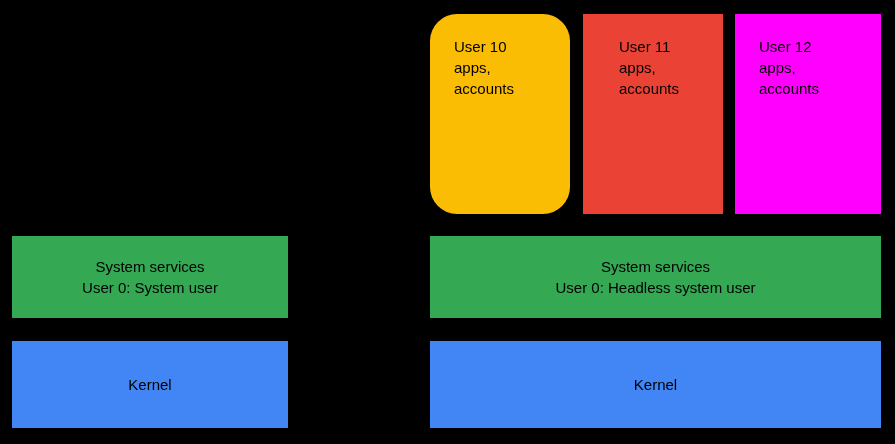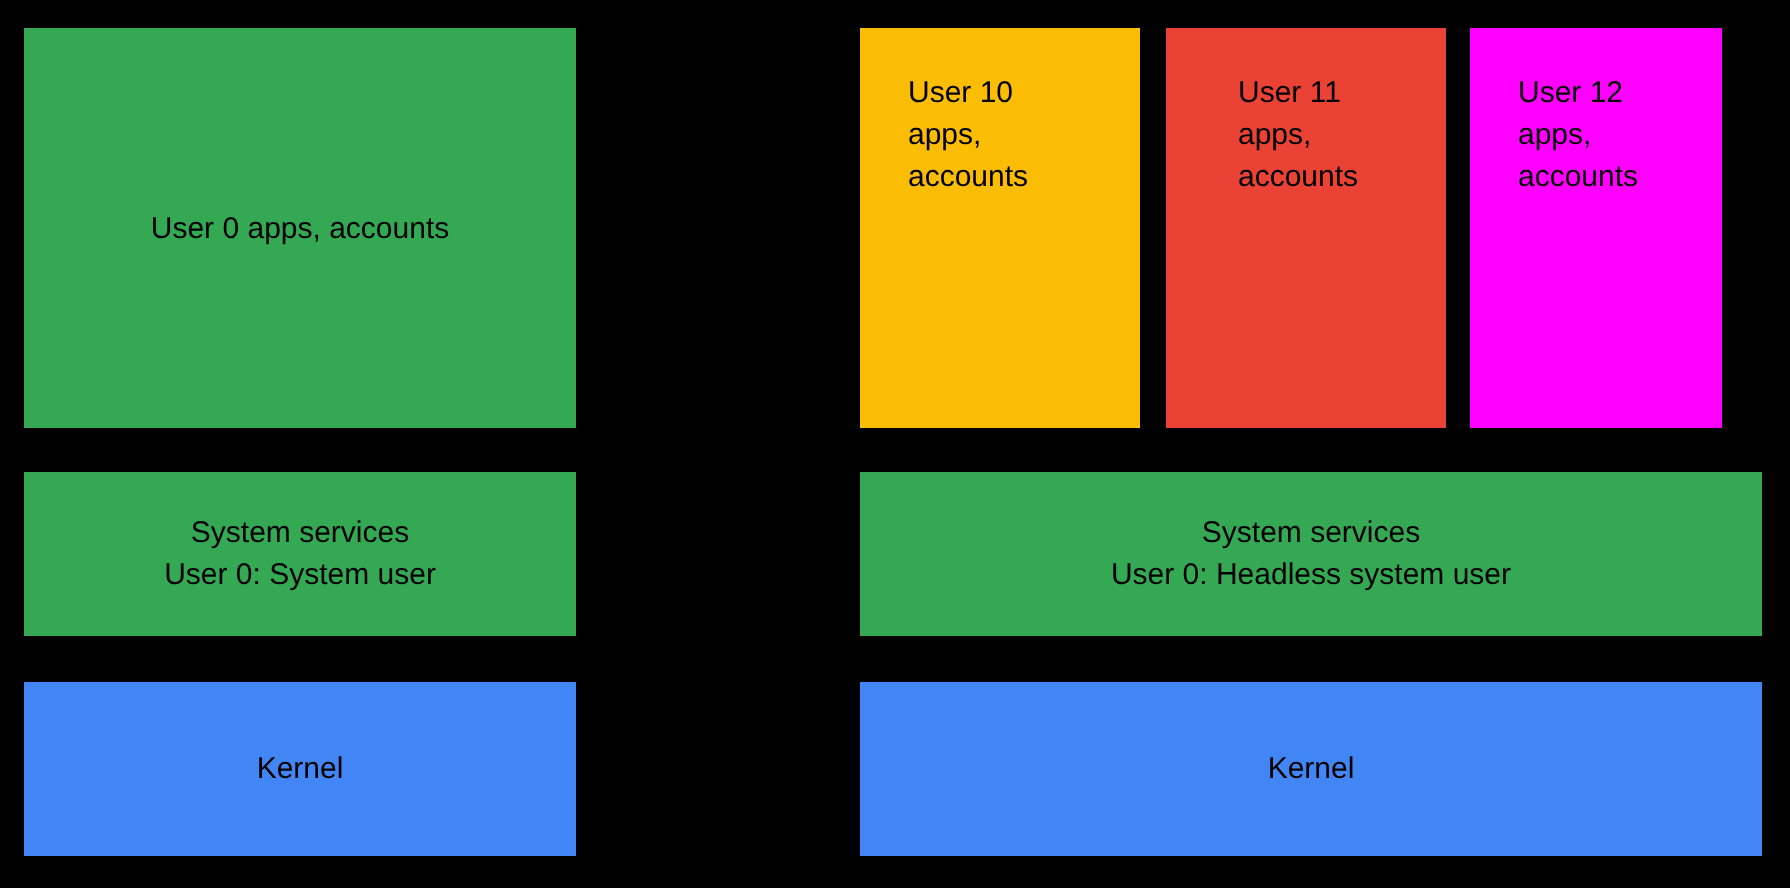--- a/index.html
+++ b/index.html
@@ -40,47 +40,46 @@
   
   #box-user10-apps {
     left: 430px; top: 14px;   width: 140px; height: 200px;
     padding: 22px 0 0 24px;
   }
   #box-user11-apps {
     left: 583px; top: 14px;   width: 140px; height: 200px;
     padding: 22px 0 0 24px;
   }
   #box-user12-apps {
-    left: 735px; top: 14px;   width: 126px; height: 200px;
+    left: 735px; top: 14px;   width: 146px; height: 200px;
     padding: 22px 0 0 24px;
   }
   #box-sys-right {
     left: 430px; top: 236px;  width: 451px; height: 82px;
     display: flex; align-items: center; justify-content: center;
   }
   #box-kernel-right {
     left: 430px; top: 341px;  width: 451px; height: 87px;
     display: flex; align-items: center; justify-content: center;
   }
   .label-center { text-align: center; }
   .label-left   { text-align: left; }
 </style>
 </head>
 <body style="background: rgb(0, 0, 0);">
 
 <div id="canvas" style="background: rgb(0, 0, 0); color: rgb(0, 0, 0);">
 
-  <div class="box label-center" id="box-user0-apps" style="background-color: rgb(52, 168, 83);">User 0 apps, accounts</div>
 
   <div class="box label-center" id="box-sys-left" style="background-color: rgb(52, 168, 83);">System services
 User 0: System user</div>
 
   <div class="box label-center" id="box-kernel-left" style="background-color: rgb(66, 133, 244);">Kernel</div>
 
-  <div class="box label-left" id="box-user10-apps" style="background-color: rgb(251, 188, 4);">User 10
+  <div class="box label-left" id="box-user10-apps" style="background-color: rgb(251, 188, 4); border-radius: 27px;">User 10
 apps,
 accounts</div>
 
   <div class="box label-left" id="box-user11-apps" style="background-color: rgb(234, 67, 53); padding-left: 36px;">User 11
 apps,
 accounts</div>
 
   <div class="box label-left" id="box-user12-apps" style="background-color: rgb(255, 0, 255);">User 12
 apps,
 accounts</div>

